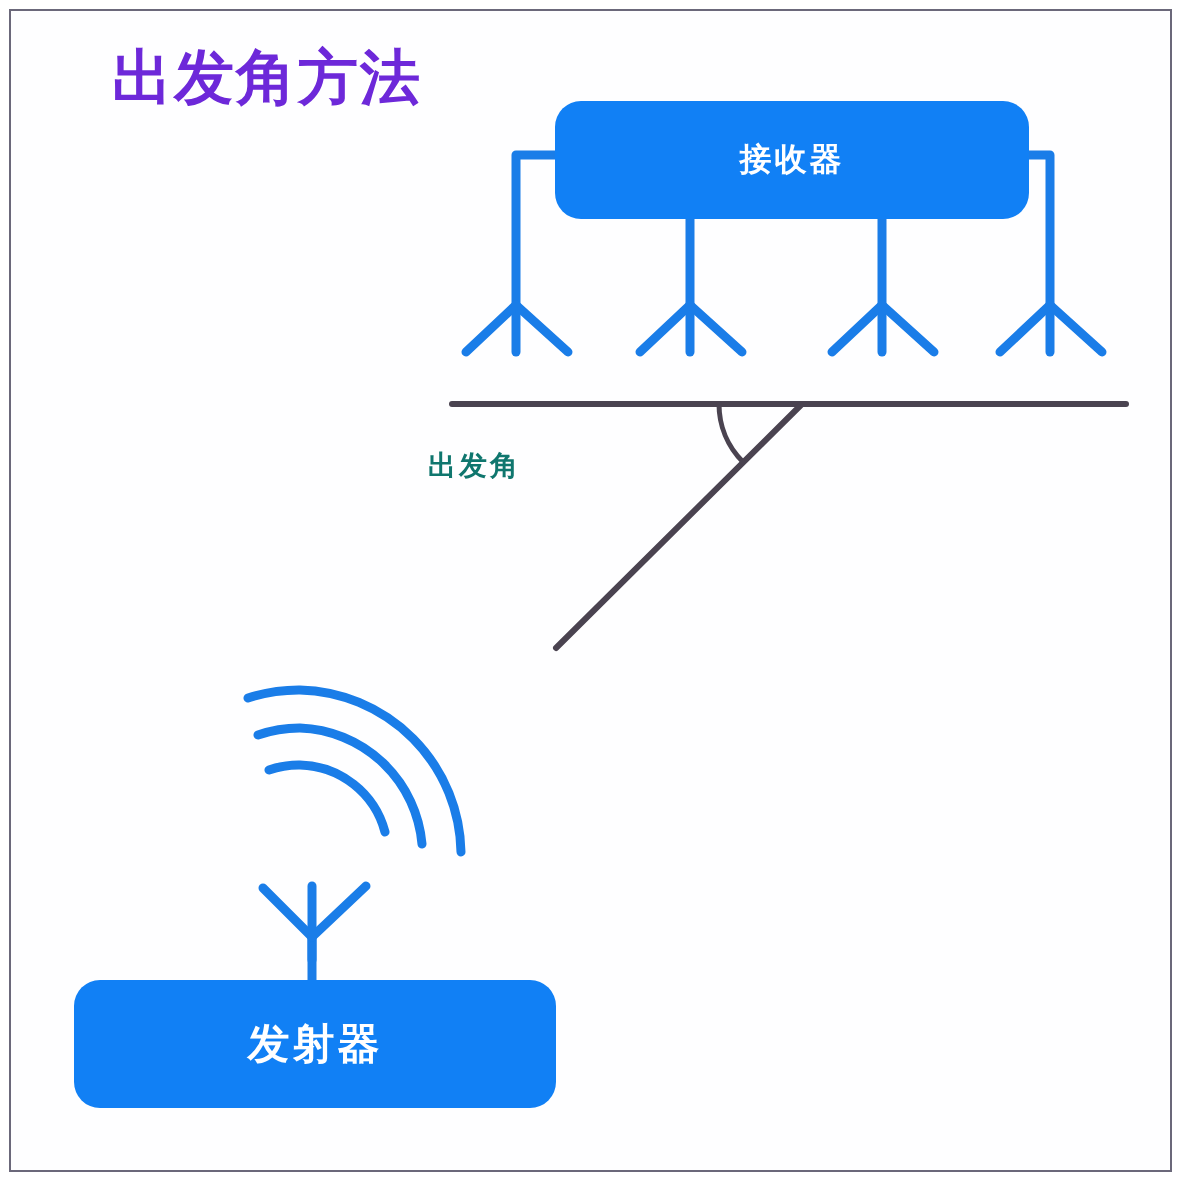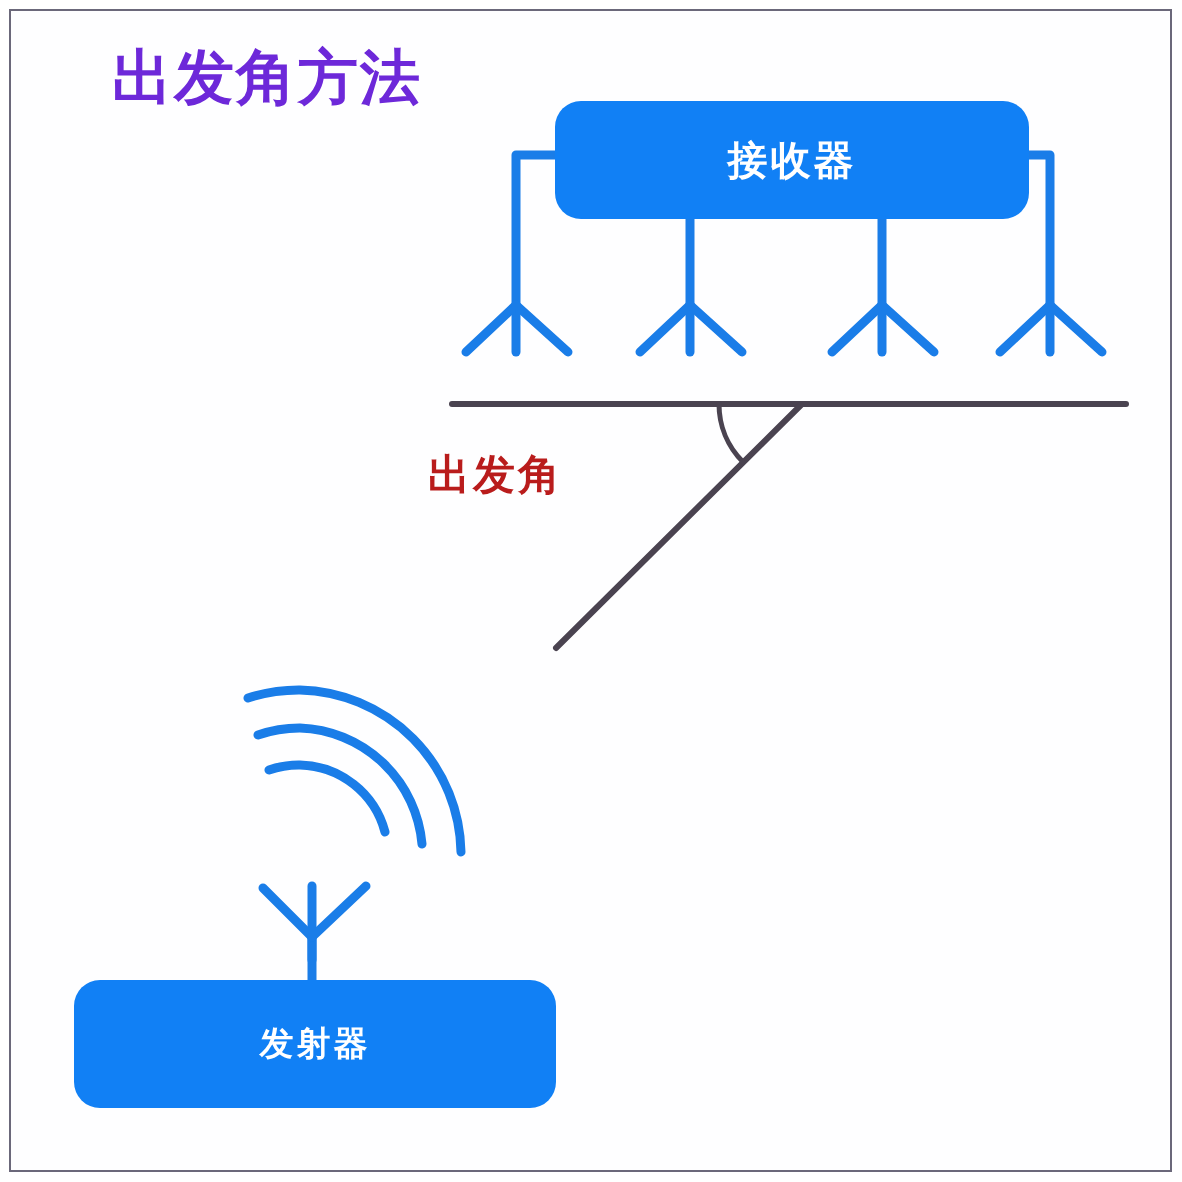--- a/index.html
+++ b/index.html
@@ -42,23 +42,23 @@
     font-weight: bold;
     color: #6d28d9;
     letter-spacing: 2px;
     font-family: "DejaVu Sans", "Liberation Sans", sans-serif;
     white-space: nowrap;
   }
   .angle-label {
     position: absolute;
     left: 428px;
     top: 447px;
-    font-size: 42px;
+    font-size: 28px;
     font-weight: bold;
-    color: #b91c1c;
+    color: #0f766e;
     letter-spacing: 3px;
     font-family: "DejaVu Sans", "Liberation Sans", sans-serif;
     white-space: nowrap;
   }
   .node-box {
     position: absolute;
     box-sizing: border-box;
     background: #1180f5;
     border-radius: 26px;
     display: flex;
@@ -67,28 +67,28 @@
     color: #ffffff;
     font-weight: bold;
     font-family: "DejaVu Sans", "Liberation Sans", sans-serif;
     letter-spacing: 3px;
   }
   #receiver-box {
     left: 555px;
     top: 101px;
     width: 474px;
     height: 118px;
-    font-size: 40px;
+    font-size: 32px;
   }
   #transmitter-box {
     left: 74px;
     top: 980px;
     width: 482px;
     height: 128px;
-    font-size: 34px;
+    font-size: 42px;
   }
 </style>
 </head>
 <body>
 
 <div id="canvas">
   <div id="frame"></div>
 
   <svg id="diagram" viewBox="0 0 1182 1182">
 

